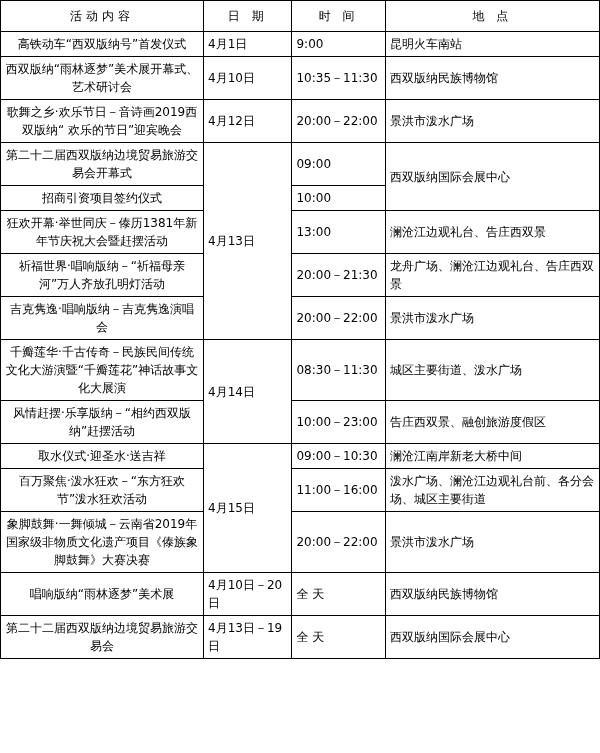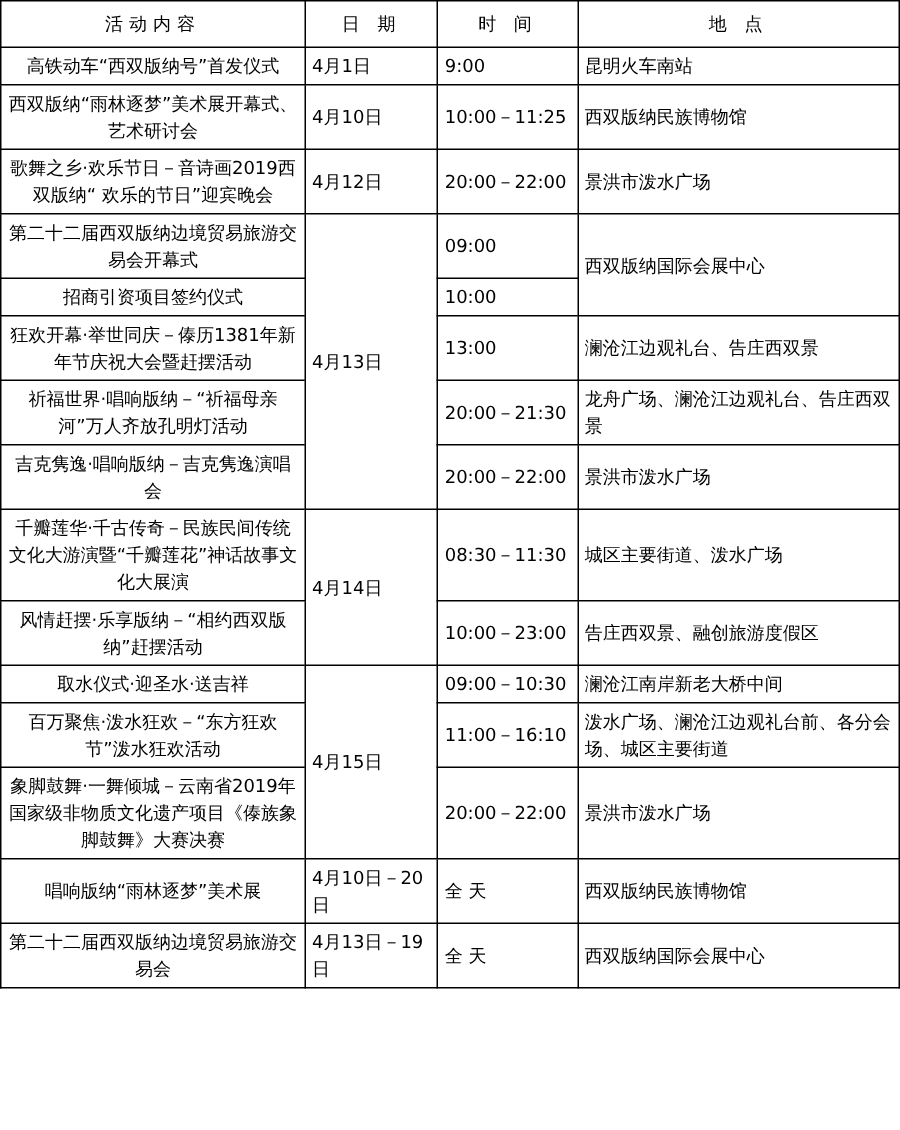--- a/index.html
+++ b/index.html
@@ -70,21 +70,21 @@
   <tbody>
       <tr>
         <td class="activity">高铁动车“西双版纳号”首发仪式</td>
         <td class="date">4月1日</td>
         <td class="time">9:00</td>
         <td class="place">昆明火车南站</td>
       </tr>
       <tr>
         <td class="activity">西双版纳“雨林逐梦”美术展开幕式、艺术研讨会</td>
         <td class="date">4月10日</td>
-        <td class="time">10:00－11:25</td>
+        <td class="time">10:35－11:30</td>
         <td class="place">西双版纳民族博物馆</td>
       </tr>
       <tr>
         <td class="activity">歌舞之乡·欢乐节日－音诗画2019西双版纳“ 欢乐的节日”迎宾晚会</td>
         <td class="date">4月12日</td>
         <td class="time">20:00－22:00</td>
         <td class="place">景洪市泼水广场</td>
       </tr>
       <tr>
         <td class="activity">第二十二届西双版纳边境贸易旅游交易会开幕式</td>
@@ -123,21 +123,21 @@
         <td class="place left">告庄西双景、融创旅游度假区</td>
       </tr>
       <tr>
         <td class="activity">取水仪式·迎圣水·送吉祥</td>
         <td class="date" rowspan="3">4月15日</td>
         <td class="time">09:00－10:30</td>
         <td class="place left">澜沧江南岸新老大桥中间</td>
       </tr>
       <tr>
         <td class="activity">百万聚焦·泼水狂欢－“东方狂欢节”泼水狂欢活动</td>
-        <td class="time">11:00－16:10</td>
+        <td class="time">11:00－16:00</td>
         <td class="place left">泼水广场、澜沧江边观礼台前、各分会场、城区主要街道</td>
       </tr>
       <tr>
         <td class="activity">象脚鼓舞·一舞倾城－云南省2019年国家级非物质文化遗产项目《傣族象脚鼓舞》大赛决赛</td>
         <td class="time">20:00－22:00</td>
         <td class="place">景洪市泼水广场</td>
       </tr>
       <tr>
         <td class="activity">唱响版纳“雨林逐梦”美术展</td>
         <td class="date">4月10日－20日</td>

